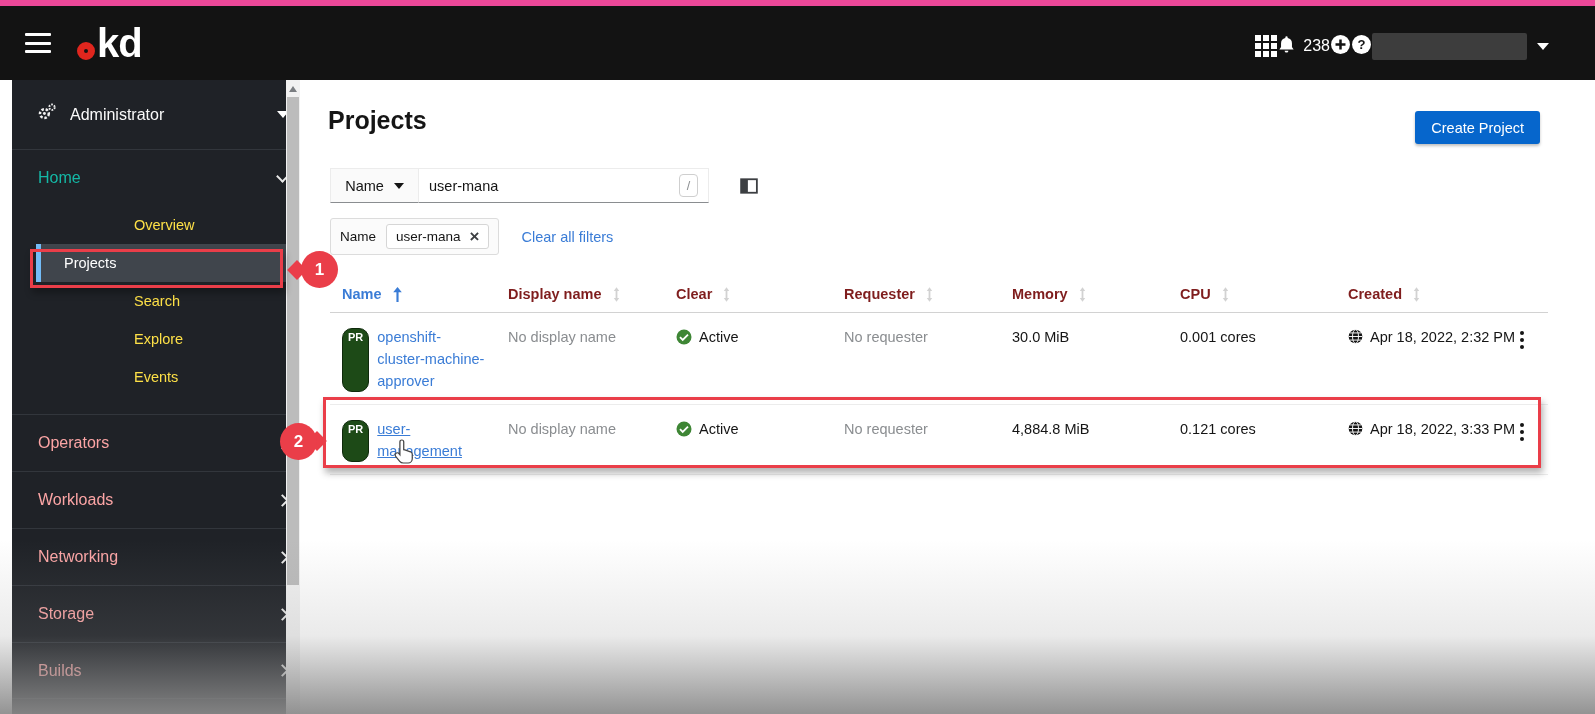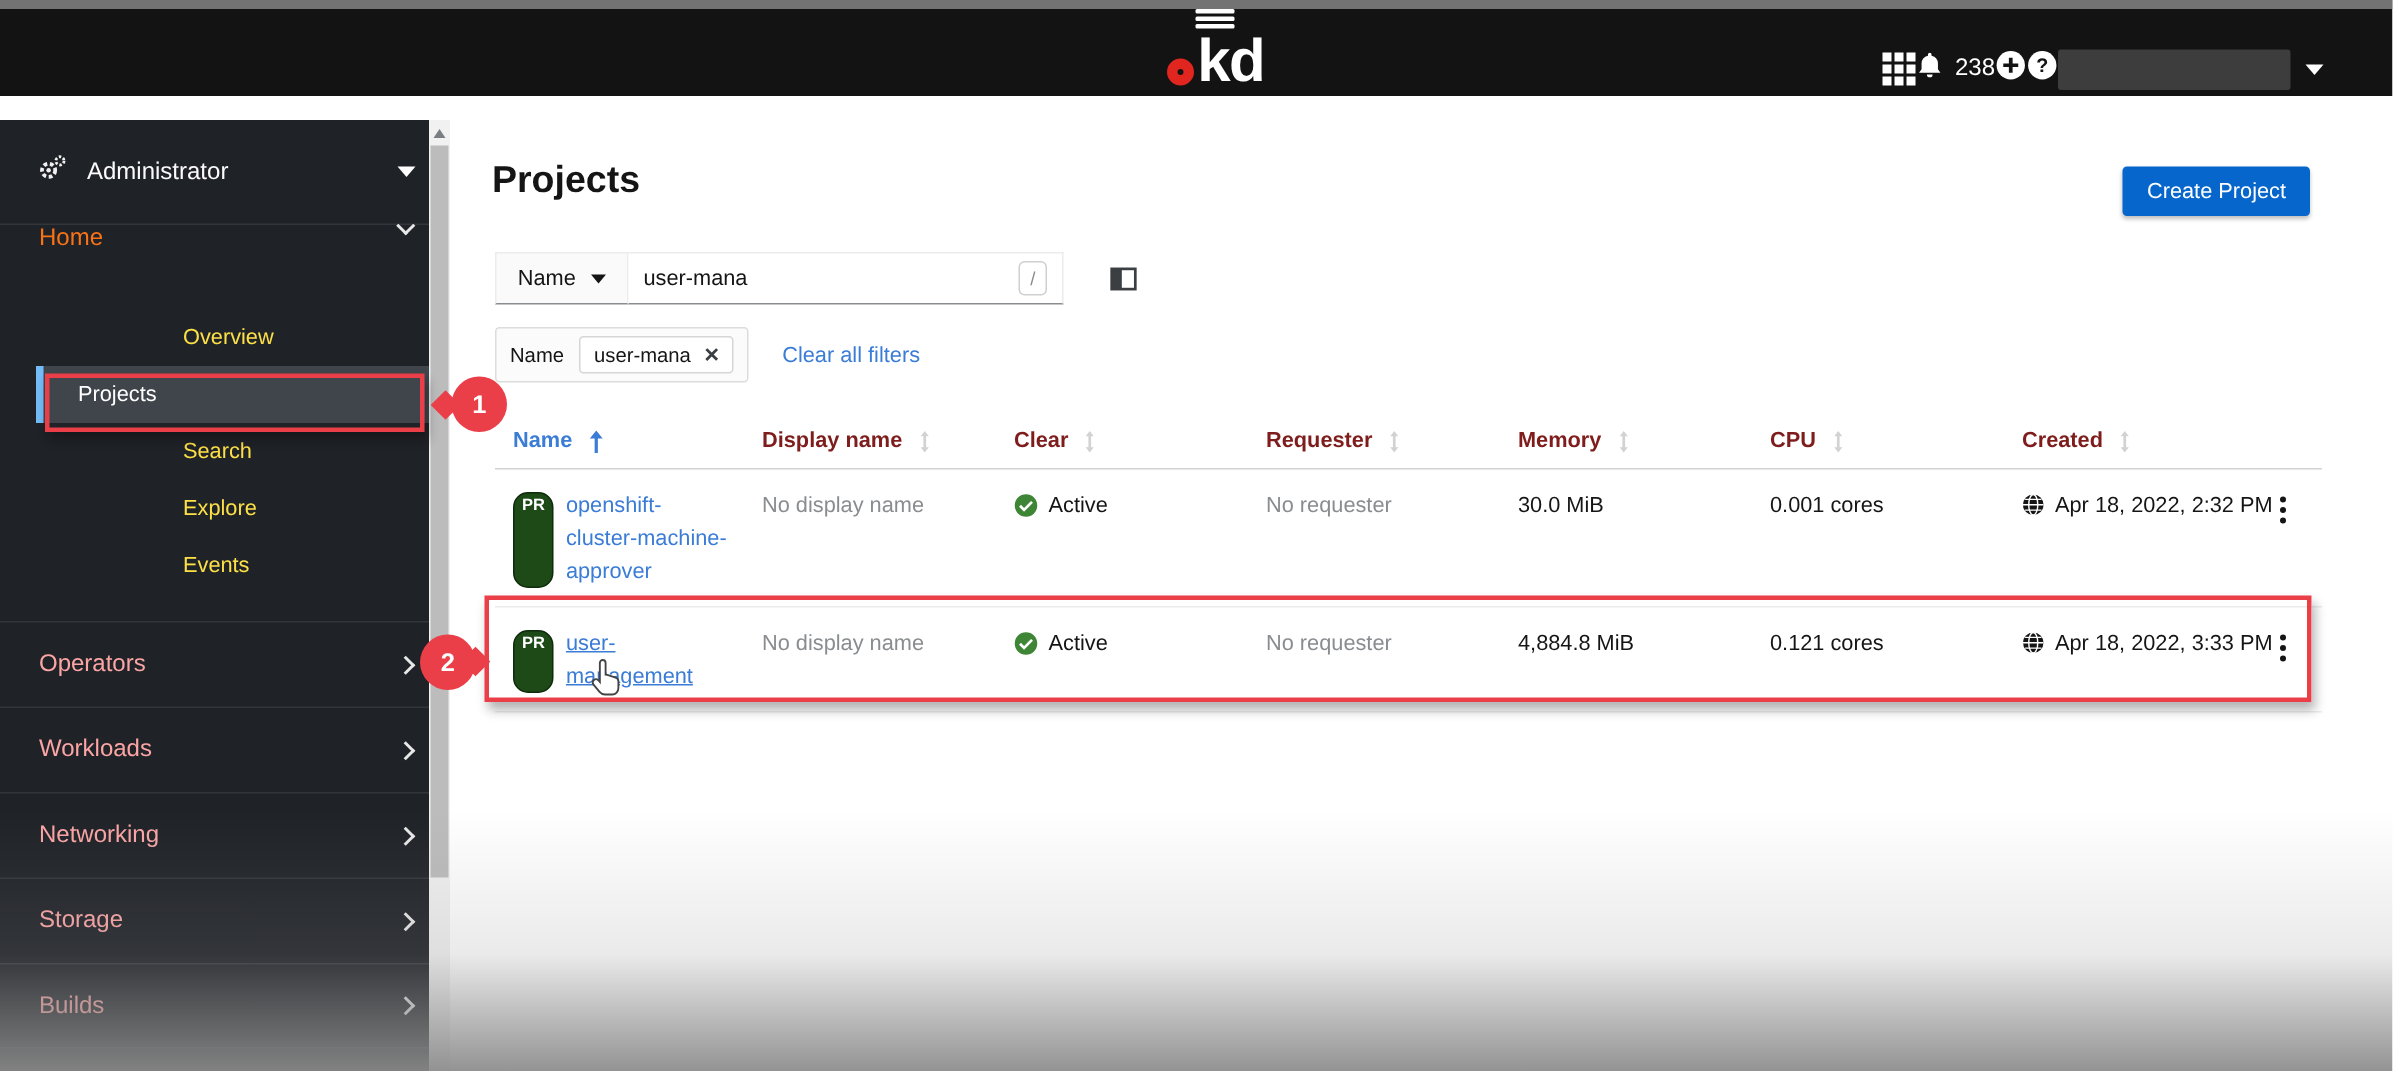--- a/index.html
+++ b/index.html
@@ -6,48 +6,48 @@
   html,body { width:1595px; height:714px; overflow:hidden; }
   body {
     position:relative;
     font-family:"Liberation Sans", sans-serif;
     background:#ffffff;
     color:#151515;
   }
 
   
   .masthead {
-    position:absolute; left:0; top:0; width:1595px; height:64px;
-    background:#131313; border-top:6px solid #737373;
-    display:flex; align-items:center;flex-direction:column;
+    position:absolute; left:0; top:0; width:1595px; height:80px;
+    background:#131313; border-top:6px solid #ec4899;
+    display:flex; align-items:center;
   }
   .hamburger { margin-left:25px; width:26px; height:20px; display:flex; flex-direction:column; justify-content:space-between; cursor:pointer; }
   .hamburger span { display:block; height:3px; background:#fff; border-radius:1px; }
   .brand { margin-left:26px; display:flex; align-items:baseline; cursor:default; }
   .brand .o-ring { width:18px; height:18px; border:7px solid #e0261e; border-radius:50%; display:inline-block; position:relative; top:3px; }
   .brand .kd { color:#fff; font-size:40px; font-weight:bold; letter-spacing:-1px; margin-left:2px; }
   .mast-right { position:absolute; right:46px; top:0; height:80px; display:flex; align-items:center; }
   .apps-grid { display:grid; grid-template-columns:repeat(3,6px); grid-template-rows:repeat(3,6px); gap:2px; cursor:pointer; }
   .apps-grid i { background:#fff; }
   .bell-group { display:flex; align-items:center; gap:7px; cursor:pointer; }
   .bell-count { color:#fff; font-size:16px; }
   .user-box { width:155px; height:27px; background:#3d3d3d; border-radius:2px; }
   .caret-down { width:0; height:0; border-left:6px solid transparent; border-right:6px solid transparent; border-top:7px solid #fff; }
   .user-wrap { display:flex; align-items:center; gap:10px; cursor:pointer; }
 
   
   .sidebar {
-    position:absolute; left:0; top:80px; width:301px; height:634px;
+    position:absolute; left:12px; top:80px; width:301px; height:634px;
     background:#1f2227; color:#ededed;
   }
   .perspective { height:70px; display:flex; align-items:center; padding:0 24px; border-bottom:1px solid #32363c; cursor:pointer; }
   .perspective .plabel { font-size:16px; margin-left:13px; color:#fafafa; }
   .perspective .caret-down { margin-left:auto; border-top-color:#fff; }
   .nav-section-home { }
-  .nav-group-header { height:56px; display:flex; padding:0 26px; font-size:16px; color:#f97316; cursor:pointer; }
+  .nav-group-header { height:56px; display:flex; align-items:center; padding:0 26px; font-size:16px; color:#14b8a6; cursor:pointer; }
   .chev { width:9px; height:9px; border-right:2px solid #e8e8e8; border-bottom:2px solid #e8e8e8; display:inline-block; margin-left:auto; }
   .chev.down { transform:rotate(45deg); margin-top:-4px; }
   .chev.right { transform:rotate(-45deg); }
   .subnav { }
   .subnav .subitem { height:38px; line-height:38px; padding-left:84px; font-size:14.5px; color:#fde047; cursor:pointer;margin-left:38px; }
   .subnav .subitem.active {
     margin-left:24px; padding-left:23px;
     background:#40454c; border-left:5px solid #73bcf7; color:#fff;
   }
   .nav-groups { margin-top:18px; }

